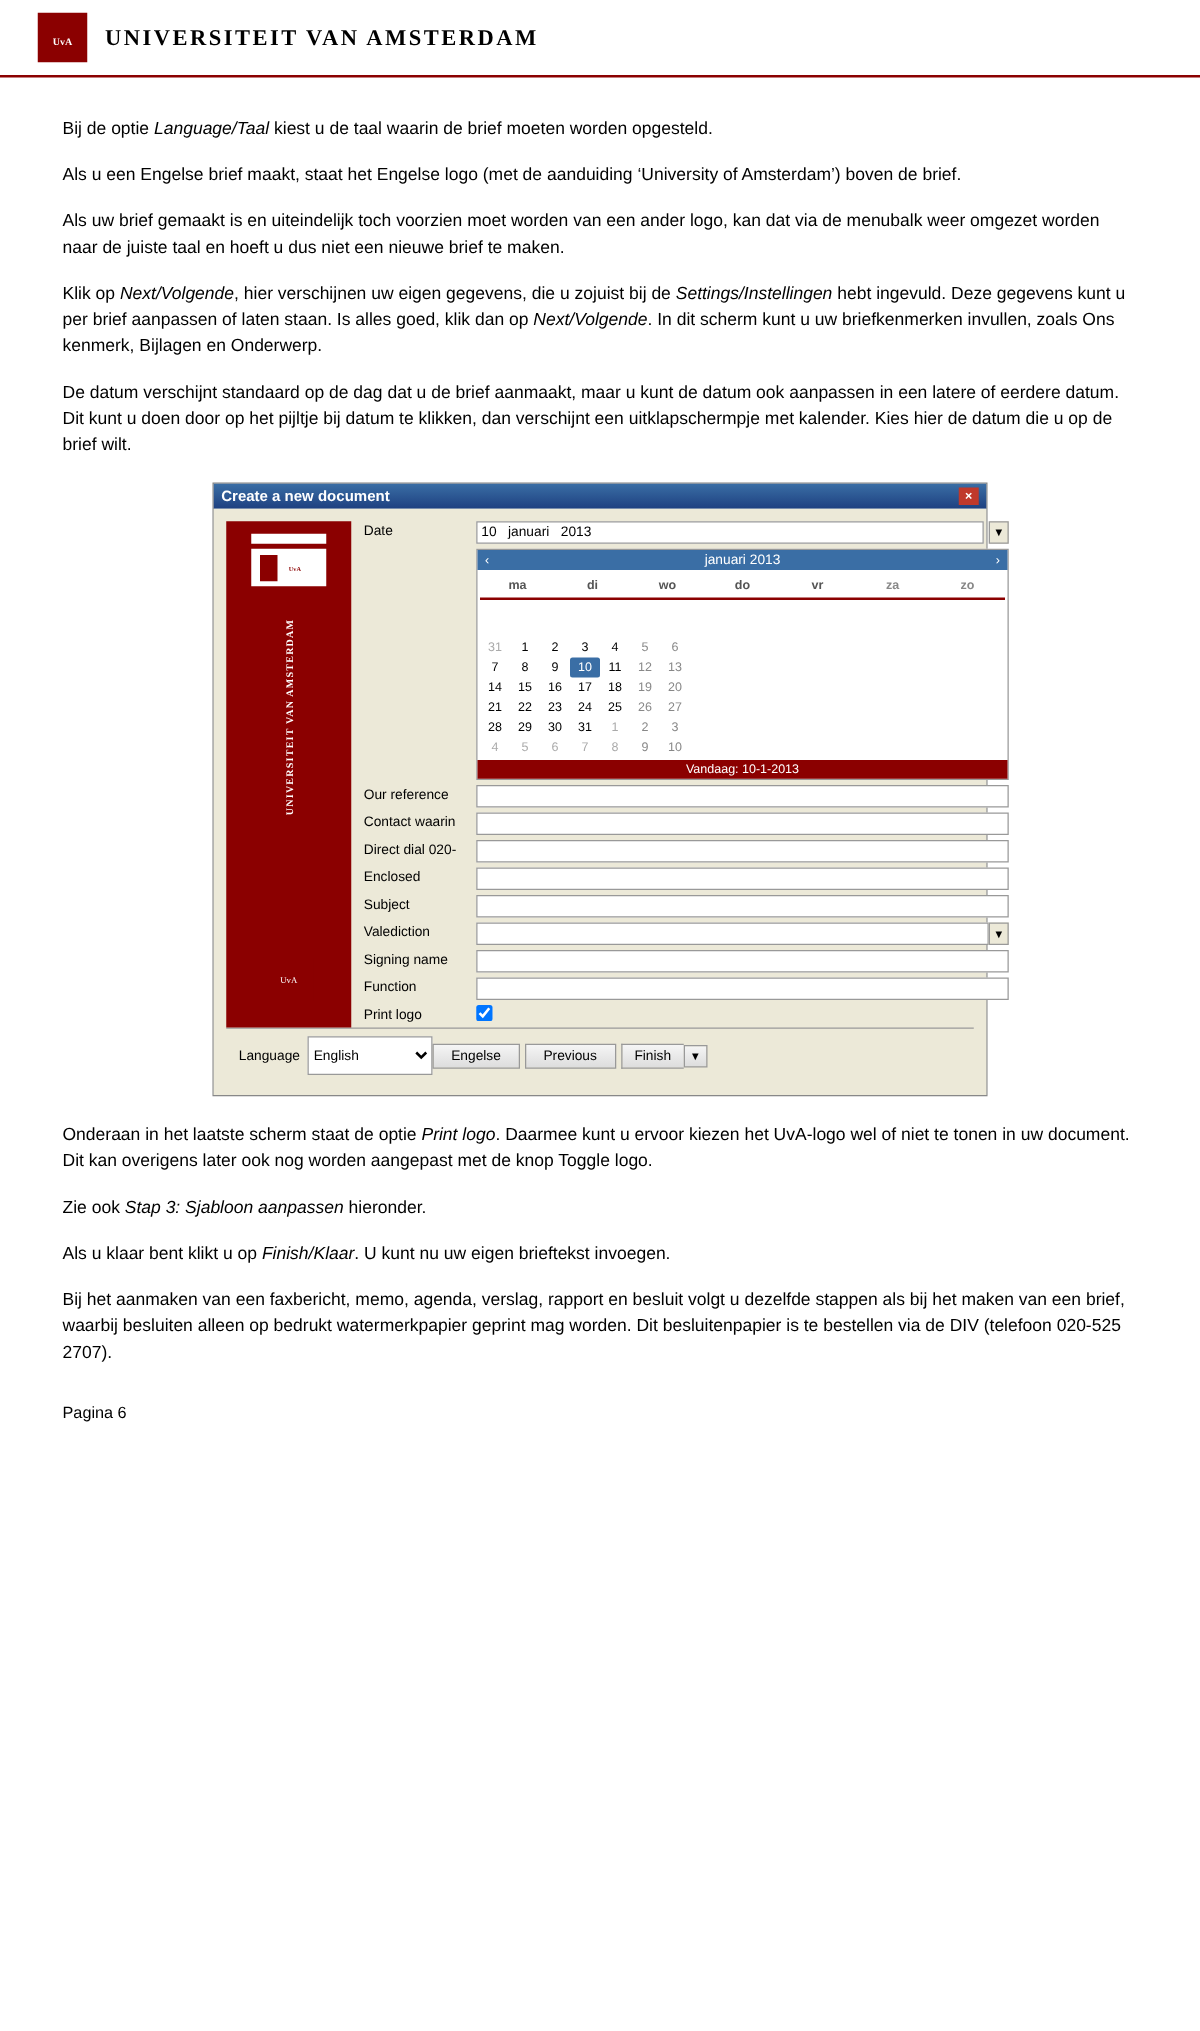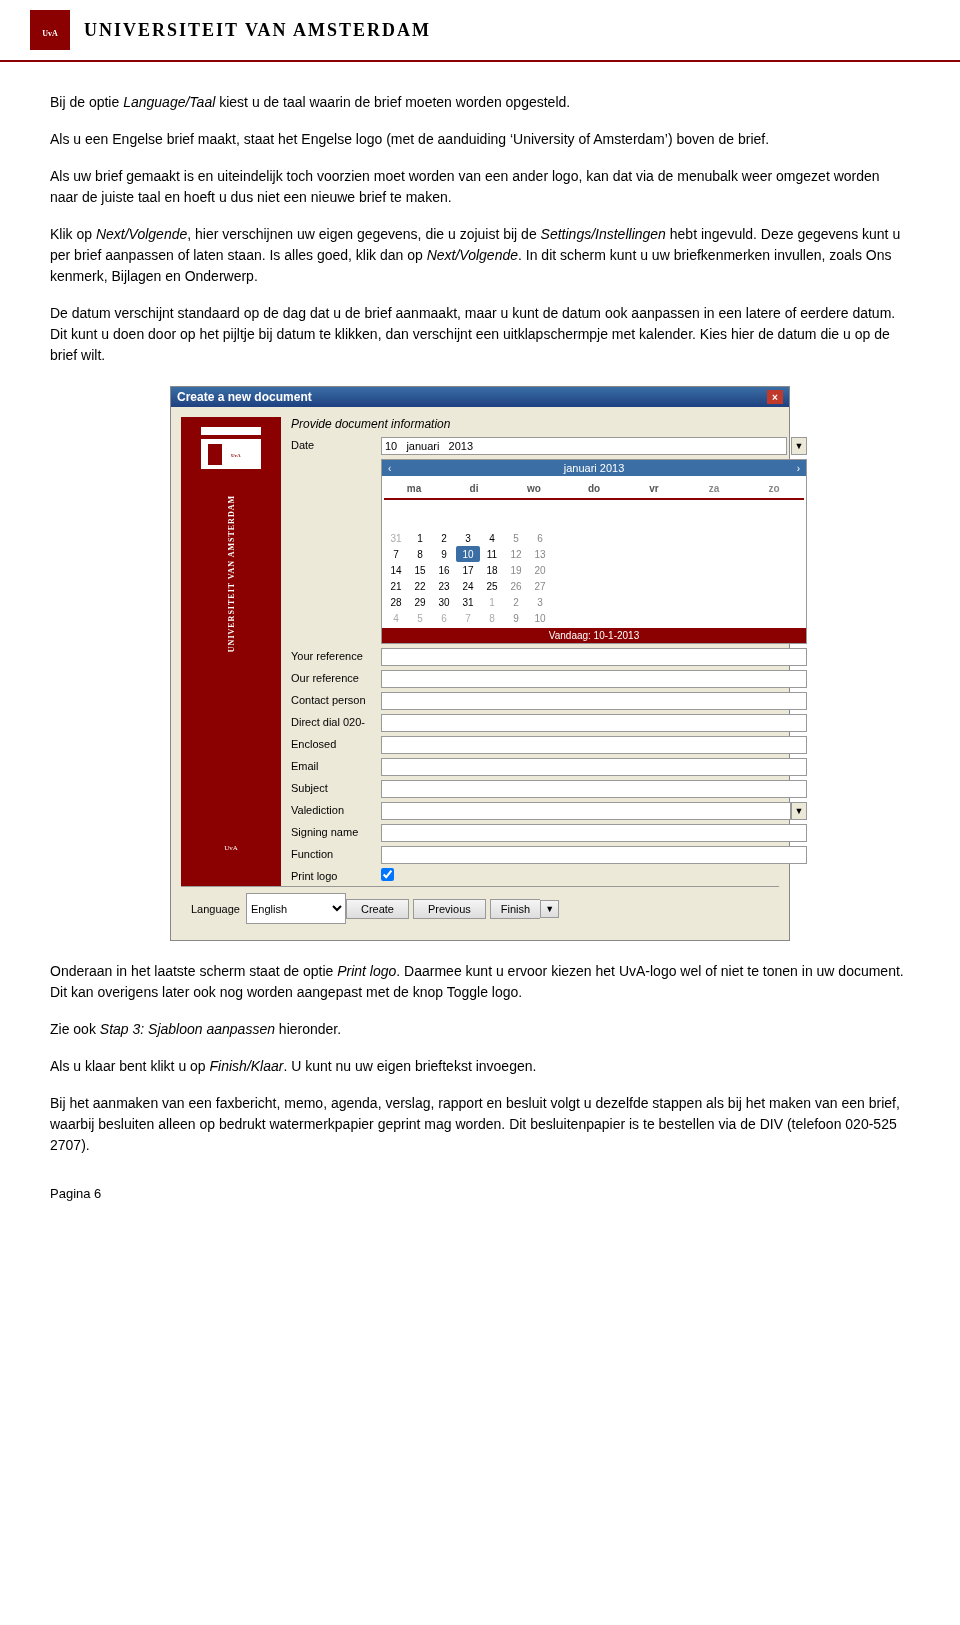--- a/index.html
+++ b/index.html
@@ -346,21 +346,20 @@
 
           <div style="margin-top:auto;padding-bottom:8px;">
             <svg width="40" height="35" viewBox="0 0 40 35">
               <rect width="40" height="35" fill="#8b0000"></rect>
               <text x="20" y="20" text-anchor="middle" fill="white" font-size="7" font-family="serif">UvA</text>
             </svg>
           </div>
         </div>
 
         <div class="form-area">
-          <div class="dialog-section-title">Provide document information</div>
 
           <div class="form-row">
             <span class="form-label">Date</span>
             <div class="form-input-date">
               <input class="date-field" value="10   januari   2013" readonly="" style="width: 160px;">
               <button class="date-dropdown-btn">▼</button>
             </div>
           </div>
 
           <div style="margin-left:90px;margin-bottom:4px;">
@@ -439,49 +438,41 @@
                   <div class="cal-cell other-month">7</div>
                   <div class="cal-cell other-month">8</div>
                   <div class="cal-cell other-month weekend">9</div>
                   <div class="cal-cell other-month weekend">10</div>
                 </div>
               </div>
               <div class="cal-today-bar">Vandaag: 10-1-2013</div>
             </div>
           </div>
 
-          <div class="form-row">
-            <span class="form-label">Your reference</span>
-            <input class="form-input" type="text" value="" style="">
-          </div>
 
           <div class="form-row">
             <span class="form-label">Our reference</span>
             <input class="form-input" type="text" value="" style="">
           </div>
 
           <div class="form-row">
-            <span class="form-label">Contact person</span>
+            <span class="form-label">Contact waarin</span>
             <input class="form-input" type="text" value="" style="">
           </div>
 
           <div class="form-row">
             <span class="form-label">Direct dial 020-</span>
             <input class="form-input" type="text" value="" style="">
           </div>
 
           <div class="form-row">
             <span class="form-label">Enclosed</span>
             <input class="form-input" type="text" value="" style="">
           </div>
 
-          <div class="form-row">
-            <span class="form-label">Email</span>
-            <input class="form-input" type="text" value="" style="">
-          </div>
 
           <div class="form-row">
             <span class="form-label">Subject</span>
             <input class="form-input" type="text" value="" style="">
           </div>
 
           <div class="form-row">
             <span class="form-label">Valediction</span>
             <div style="display:flex;align-items:center;flex:1;">
               <input class="form-input" type="text" value="" style="flex: 1 1 0%;">
@@ -509,21 +500,21 @@
       </div>
 
       <div class="dialog-footer">
         <div class="footer-left">
           <span>Language</span>
           <select class="lang-select">
             <option>English</option>
           </select>
         </div>
         <div class="footer-right">
-          <button class="dialog-btn">Create</button>
+          <button class="dialog-btn">Engelse</button>
           <button class="dialog-btn">Previous</button>
           <div class="dialog-btn-finish">
             <button class="finish-main">Finish</button>
             <button class="finish-arrow">▼</button>
           </div>
         </div>
       </div>
     </div>
   </div>
 

